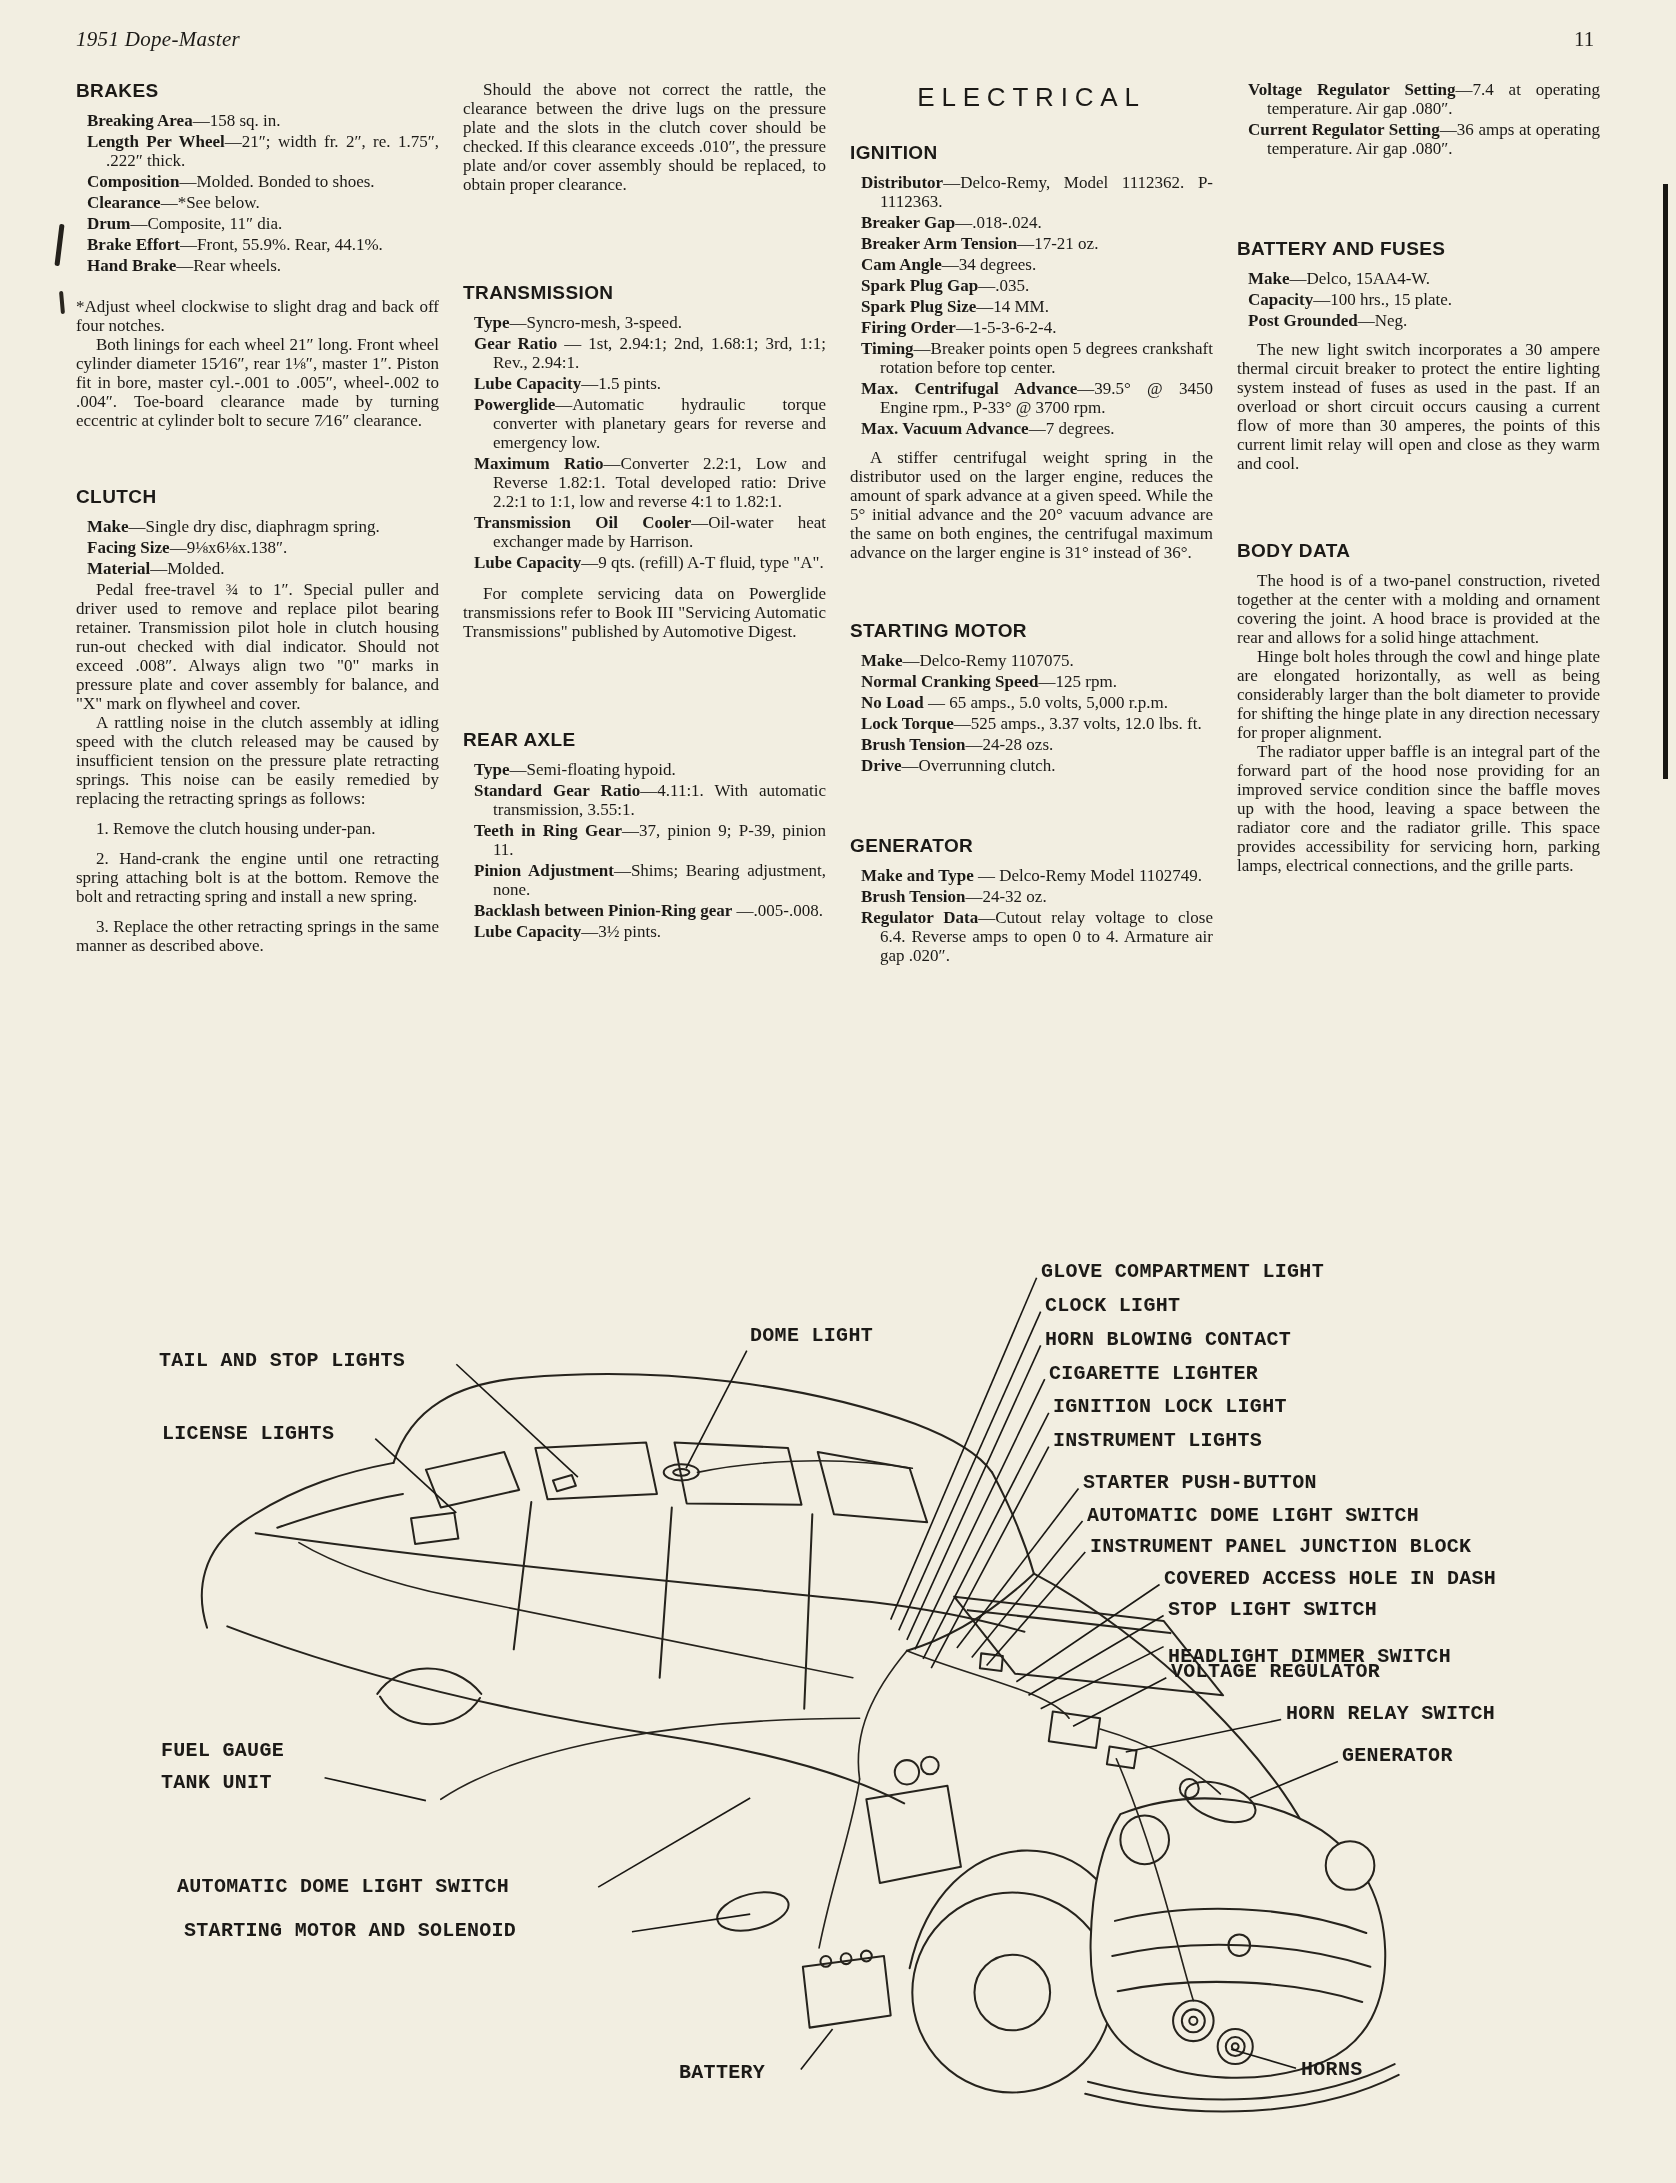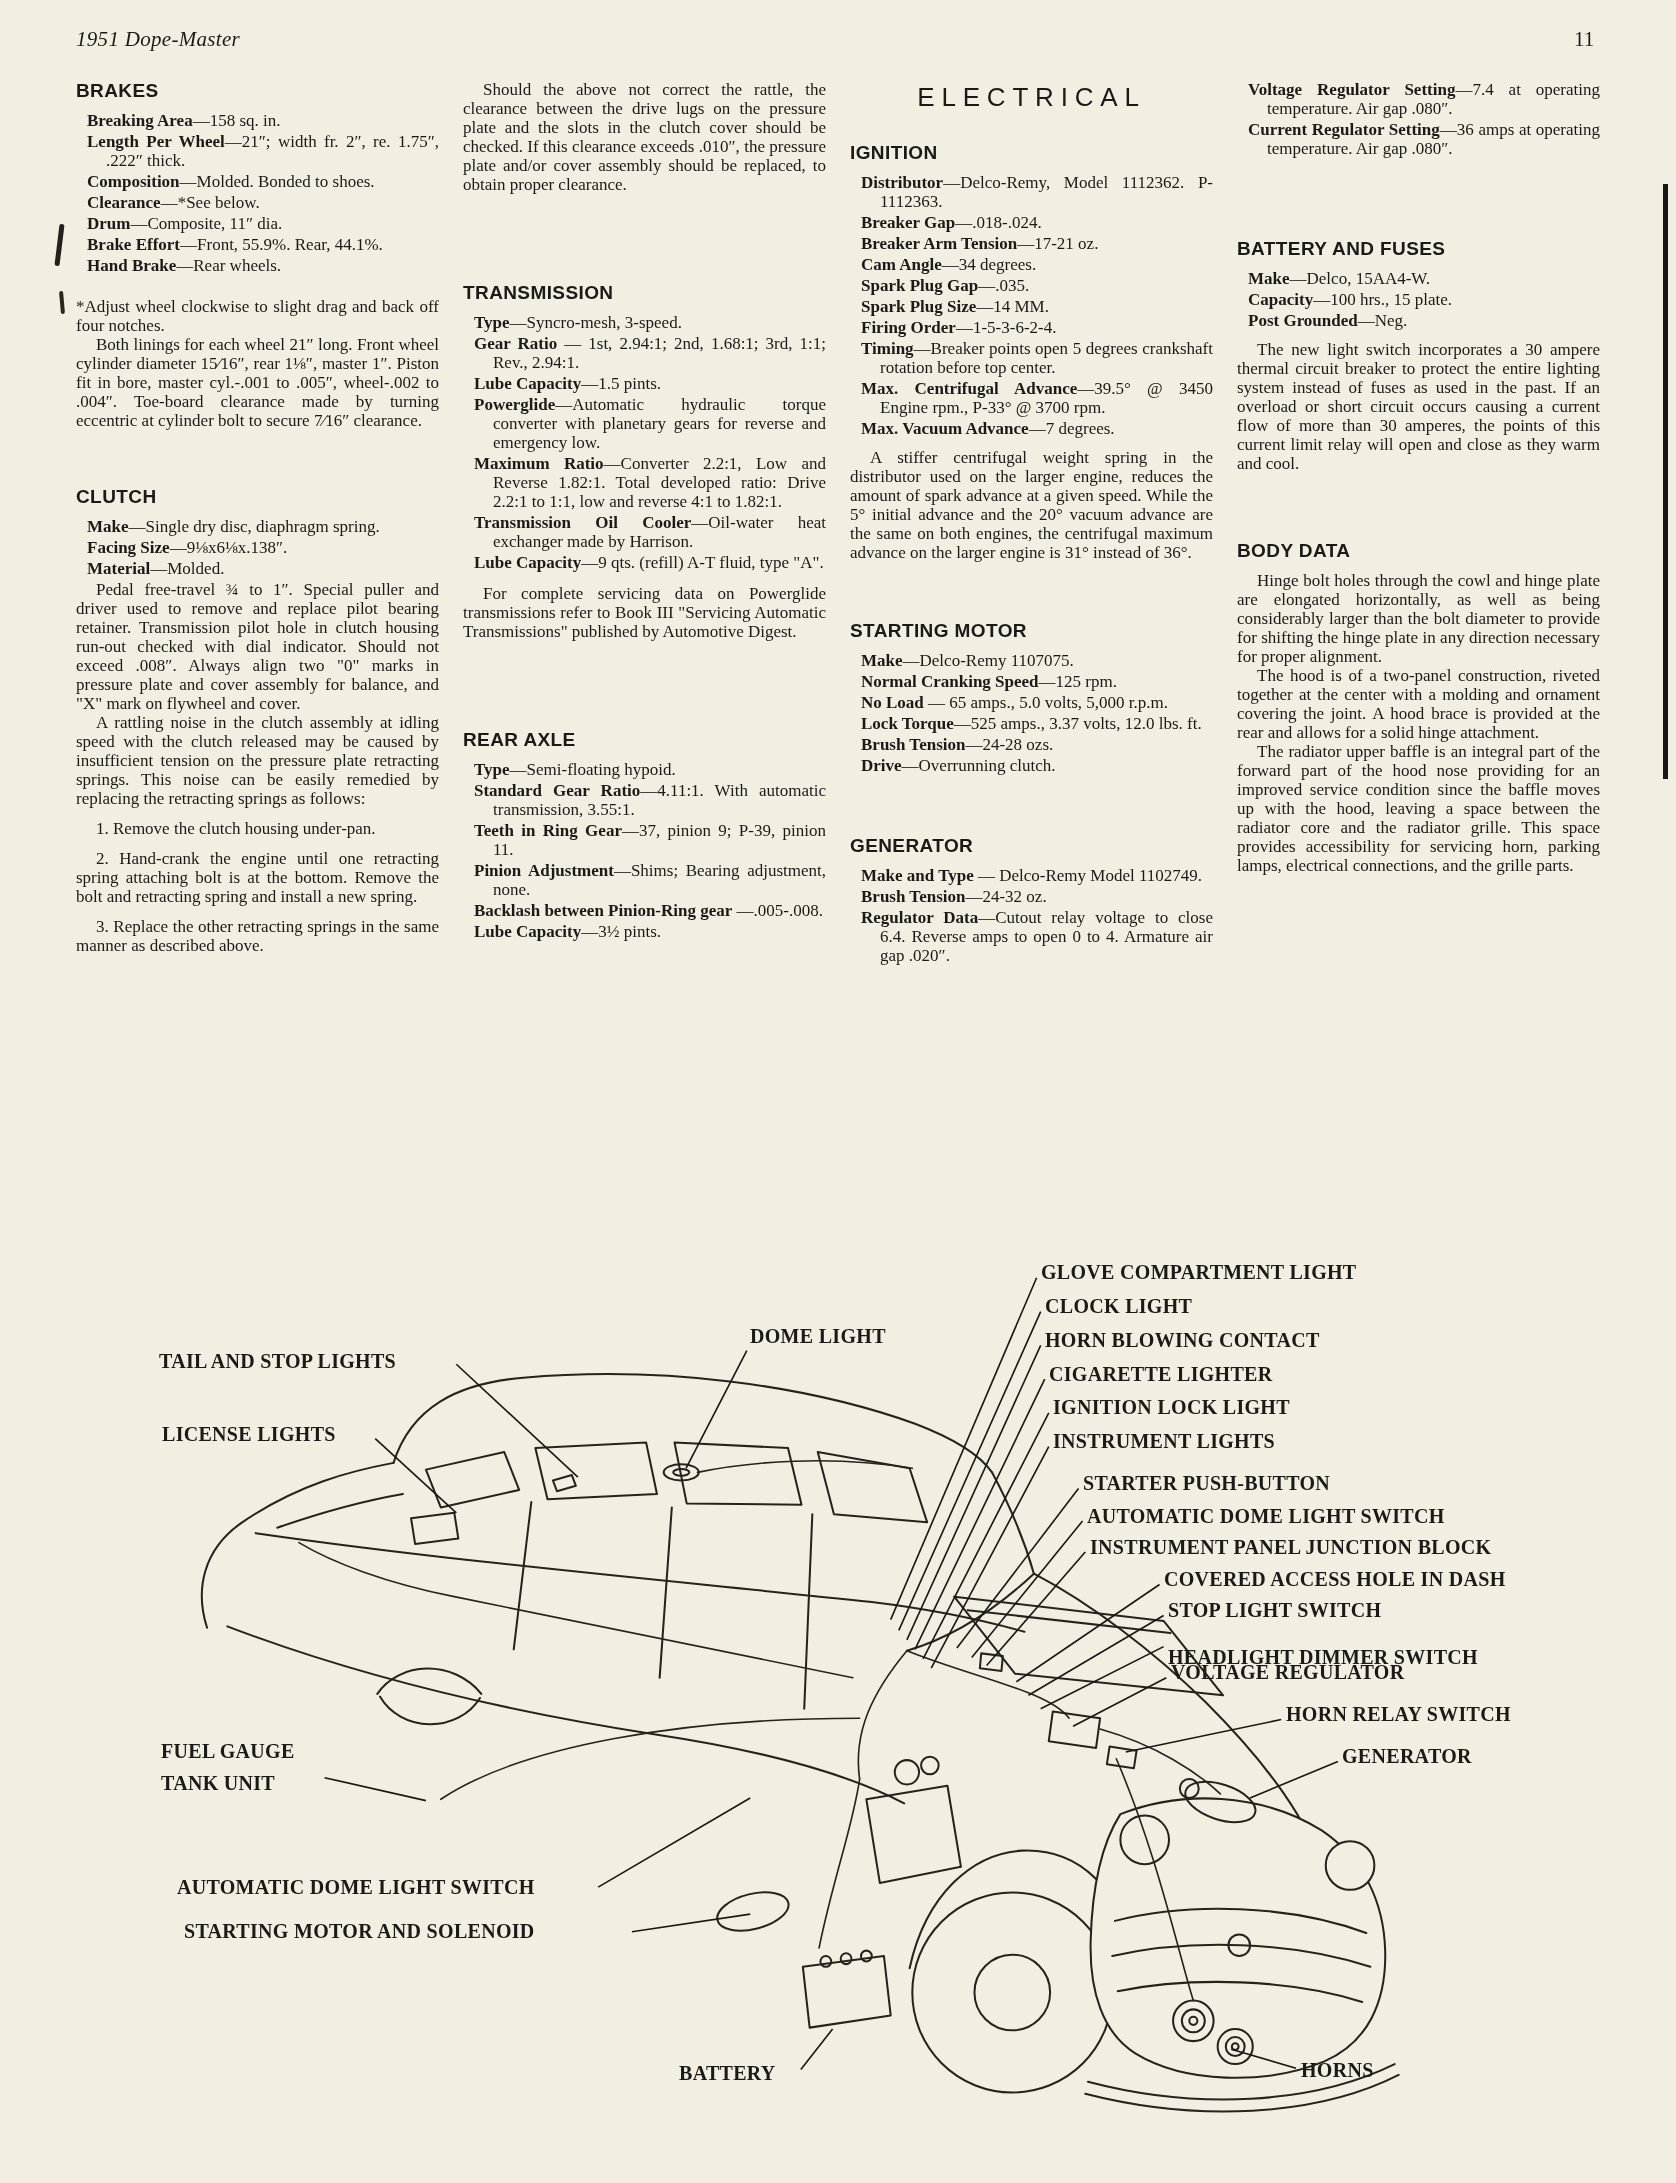--- a/index.html
+++ b/index.html
@@ -34,21 +34,21 @@
   }
   .spec { padding-left:30px; text-indent:-19px; margin-bottom:2px; text-align:justify; }
   .spec strong { font-weight:bold; }
   .para { text-indent:20px; text-align:justify; }
   .para.ni { text-indent:0; }
 
   #diagram { position:absolute; left:74px; top:1244px; width:1528px; height:939px; }
   #diagram svg { position:absolute; left:0; top:0; width:100%; height:100%; }
   .dlabel {
     position:absolute;
-    font-family:Liberation Serif, serif;
+    font-family:Liberation Mono, monospace;
     font-weight:bold; font-size:20px; line-height:32px; letter-spacing:0.3px;
     white-space:pre-line;
   }
   .scan-edge { position:absolute; right:9.5px; top:184px; width:4.7px; height:595px; background:#191713; }
   .smudge-a { position:absolute; left:57px; top:224px; width:4.7px; height:42px; background:#24211c; transform:rotate(7deg); border-radius:2px; }
   .smudge-b { position:absolute; left:60px; top:291px; width:4px; height:23px; background:#2a261f; transform:rotate(-5deg); border-radius:2px; }
 </style>
 </head>
 <body>
 
@@ -133,22 +133,22 @@
       <p class="spec"><strong>Voltage Regulator Setting</strong><span>—7.4 at operating temperature.  Air gap .080″.</span></p>
       <p class="spec"><strong>Current Regulator Setting</strong><span>—36 amps at operating temperature.  Air gap .080″.</span></p>
       <div style="height: 50px;"></div>
       <h3 class="sec-h">BATTERY AND FUSES</h3>
       <p class="spec"><strong>Make</strong><span>—Delco, 15AA4-W.</span></p>
       <p class="spec"><strong>Capacity</strong><span>—100 hrs., 15 plate.</span></p>
       <p class="spec"><strong>Post Grounded</strong><span>—Neg.</span></p>
       <p class="para" style="margin-top: 9.5px;">The new light switch incorporates a 30 ampere thermal circuit breaker to protect the entire lighting system instead of fuses as used in the past.  If an overload or short circuit occurs causing a current flow of more than 30 amperes, the points of this current limit relay will open and close as they warm and cool.</p>
       <div style="height: 39px;"></div>
       <h3 class="sec-h">BODY DATA</h3>
+      <p class="para">The hood is of a two-panel construction, riveted together at the center with a molding and ornament covering the joint.  A hood brace is provided at the rear and allows for a solid hinge attachment.</p>
       <p class="para">Hinge bolt holes through the cowl and hinge plate are elongated horizontally, as well as being considerably larger than the bolt diameter to provide for shifting the hinge plate in any direction necessary for proper alignment.</p>
-      <p class="para">The hood is of a two-panel construction, riveted together at the center with a molding and ornament covering the joint.  A hood brace is provided at the rear and allows for a solid hinge attachment.</p>
       <p class="para">The radiator upper baffle is an integral part of the forward part of the hood nose providing for an improved service condition since the baffle moves up with the hood, leaving a space between the radiator core and the radiator grille.  This space provides accessibility for servicing horn, parking lamps, electrical connections, and the grille parts.</p>
     </div>
   </div>
 
 <div id="diagram">
   <svg viewBox="0 0 2260 1390" aria-hidden="true">
 
     <g fill="none" stroke="#26231d" stroke-width="3" stroke-linecap="round" stroke-linejoin="round">
       <ellipse cx="1708" cy="1058" rx="108" ry="116"></ellipse>
       <circle cx="1388" cy="1108" r="148"></circle>

